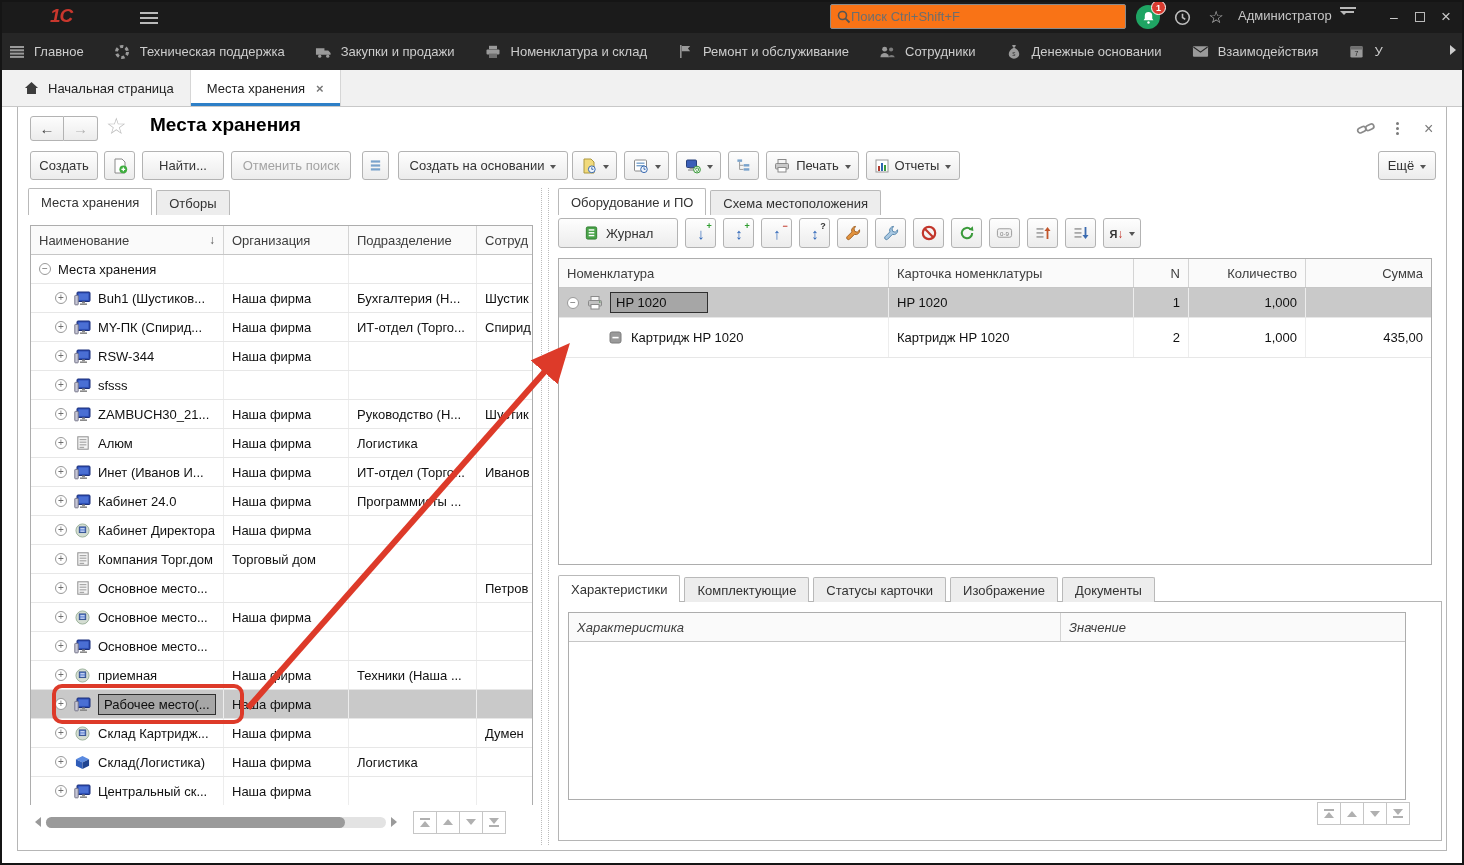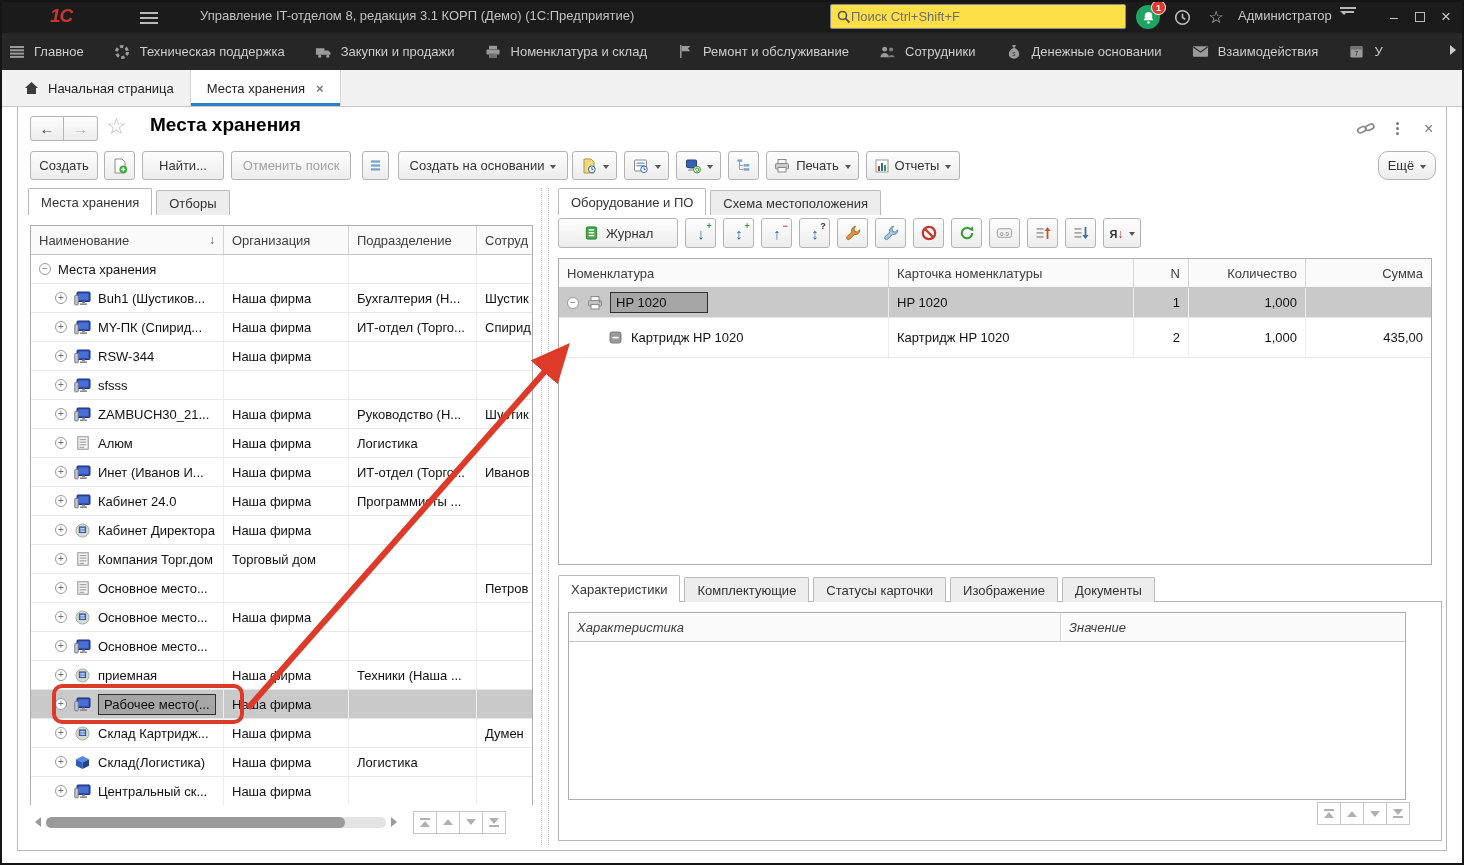--- a/index.html
+++ b/index.html
@@ -9,21 +9,21 @@
     background:#fff; color:#1a1a1a; overflow:hidden; font-size:13px;
   }
   .window-frame { position:absolute; inset:0; border:2px solid #151515; pointer-events:none; z-index:60; }
 
   
   .titlebar { position:absolute; left:0; top:0; right:0; height:33px; background:#1b1b1b; color:#c6c6c6; z-index:5; }
   .logo-1c { position:absolute; left:50px; top:5px; font-size:19px; font-weight:bold; font-style:italic; color:#c8372d; letter-spacing:-1px; }
   .hamburger { position:absolute; left:140px; top:9px; width:18px; }
   .hamburger i { display:block; height:2px; background:#b9b9b9; margin:3px 0; }
   .win-title { position:absolute; left:200px; top:8px; font-size:13px; color:#c2c2c2; white-space:nowrap; }
-  .searchbox { position:absolute; left:830px; top:4px; width:296px; height:25px; background:#fde047; border:1px solid #8a8a8a; border-radius:2px; display:flex; align-items:center; padding:0 6px; }
+  .searchbox { position:absolute; left:830px; top:4px; width:296px; height:25px; background:#f97316; border:1px solid #8a8a8a; border-radius:2px; display:flex; align-items:center; padding:0 6px; }
   .searchbox input { flex:1; border:none; outline:none; background:transparent; font-size:13px; color:#222; font-family:inherit; }
   .searchbox input::placeholder { color:#6e6e6e; }
   .tb-ic { position:absolute; top:5px; width:24px; height:24px; display:flex; align-items:center; justify-content:center; color:#c9c9c9; }
   .bell-wrap { left:1136px; }
   .bell-circle { width:24px; height:24px; border-radius:50%; background:#1fa463; display:flex; align-items:center; justify-content:center; }
   .badge { position:absolute; top:-5px; right:-6px; min-width:15px; height:15px; border-radius:8px; background:#d93b2f; border:1px solid #fff; color:#fff; font-size:9px; font-weight:bold; display:flex; align-items:center; justify-content:center; padding:0 3px; }
   .hist-ic { left:1170px; } .star-ic { left:1204px; font-size:17px; }
   .user-name { position:absolute; left:1238px; top:8px; font-size:13px; color:#c6c6c6; }
   .svc-ic { left:1336px; } .svc-lines i{ display:block; width:16px; height:2px; background:#b9b9b9; margin:2px 0;}
   .svc-caret{ width:0;height:0;border-left:4px solid transparent;border-right:4px solid transparent;border-top:4px solid #b9b9b9; margin:1px auto 0;}
@@ -115,21 +115,20 @@
 </head>
 <body>
 
 <div class="titlebar">
   <span class="logo-1c">1С</span>
   <span class="hamburger">
       <i></i>
       <i></i>
       <i></i>
     </span>
-  <span class="win-title">Управление IT-отделом 8, редакция 3.1 КОРП (Демо)  (1С:Предприятие)</span>
   <span class="searchbox">
     <svg width="14" height="14" viewBox="0 0 14 14">
         <circle cx="5.5" cy="5.5" r="4" fill="none" stroke="#555" stroke-width="1.6"></circle>
         <line x1="8.6" y1="8.6" x2="12.5" y2="12.5" stroke="#555" stroke-width="1.8"></line>
       </svg>
     <input type="text" placeholder="Поиск Ctrl+Shift+F" style="">
   </span>
   <span class="tb-ic bell-wrap" style="position:absolute;">
     <span class="bell-circle">
       <svg width="13" height="13" viewBox="0 0 14 14">
@@ -381,21 +380,21 @@
       <svg width="14" height="14" viewBox="0 0 14 14">
         <rect x="1" y="1" width="12" height="12" fill="#fff" stroke="#999"></rect>
         <rect x="3" y="7" width="2" height="5" fill="#b03a2e"></rect>
         <rect x="6" y="4" width="2" height="8" fill="#2e66b0"></rect>
         <rect x="9" y="6" width="2" height="6" fill="#3a9a3a"></rect>
       </svg>
     </span>
   <span>Отчеты</span>
     <span class="caret"></span>
 </div>
-<div class="btn" style="left:1378px;width:58px;border-radius:10px;">
+<div class="btn" style="left:1378px;width:58px;">
     <span>Ещё</span>
     <span class="caret"></span>
   </div>
 
 <div class="ptab-row" style="left:28px; top:188px;" id="left-tabs">
     <span class="ptab active">
       <span>Места хранения</span>
     </span>
     <span class="ptab">
       <span>Отборы</span>

